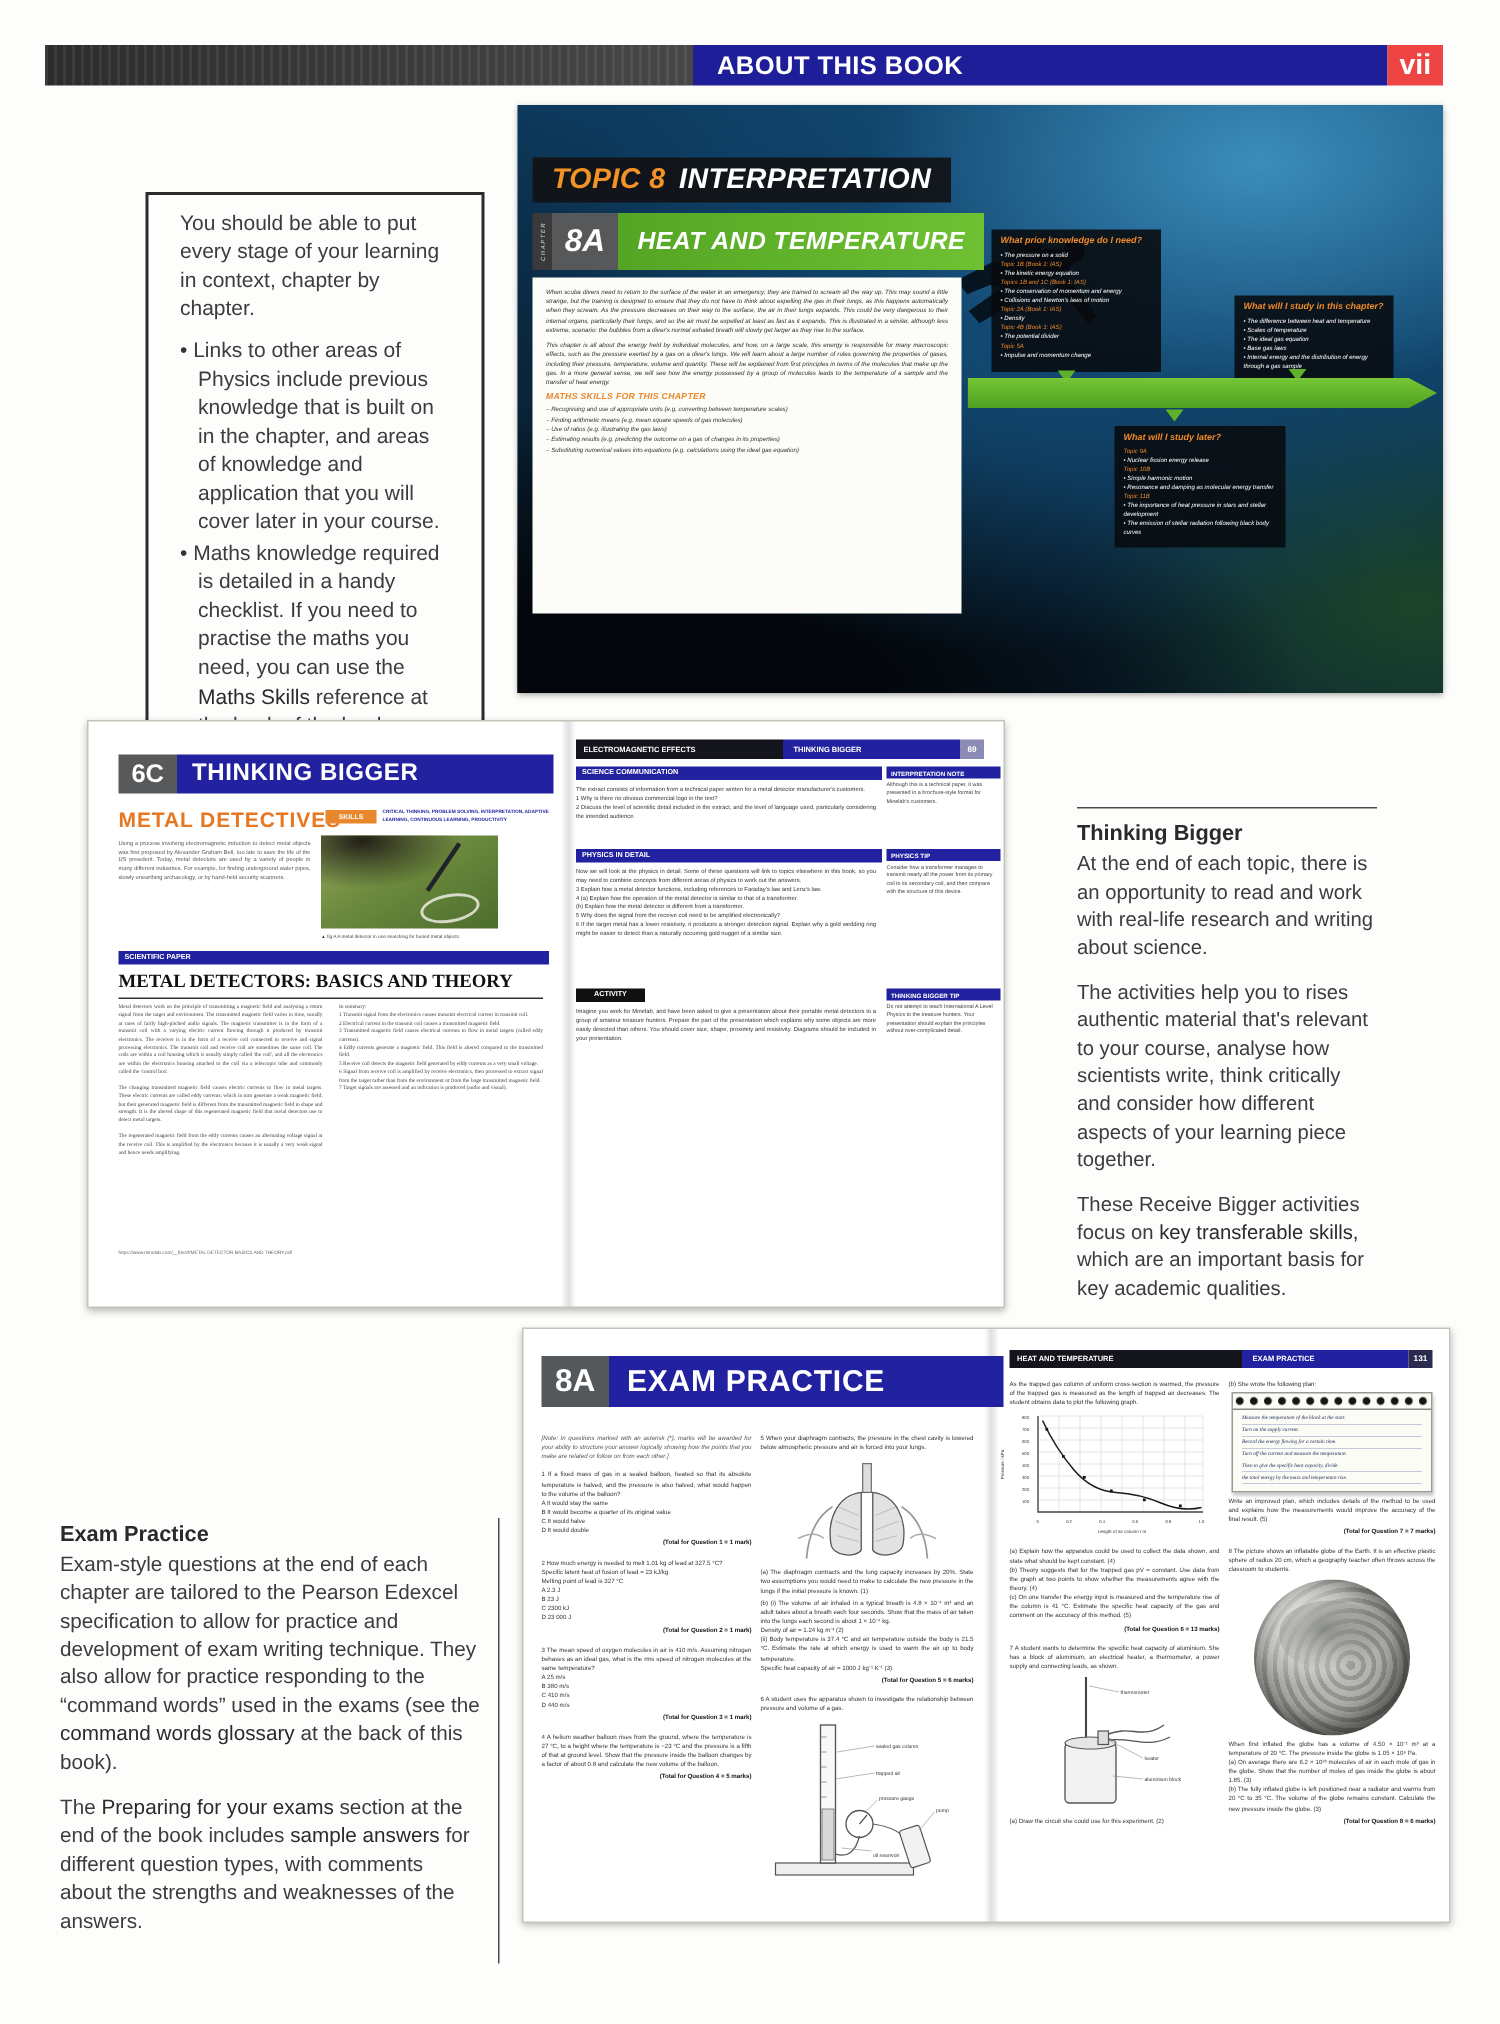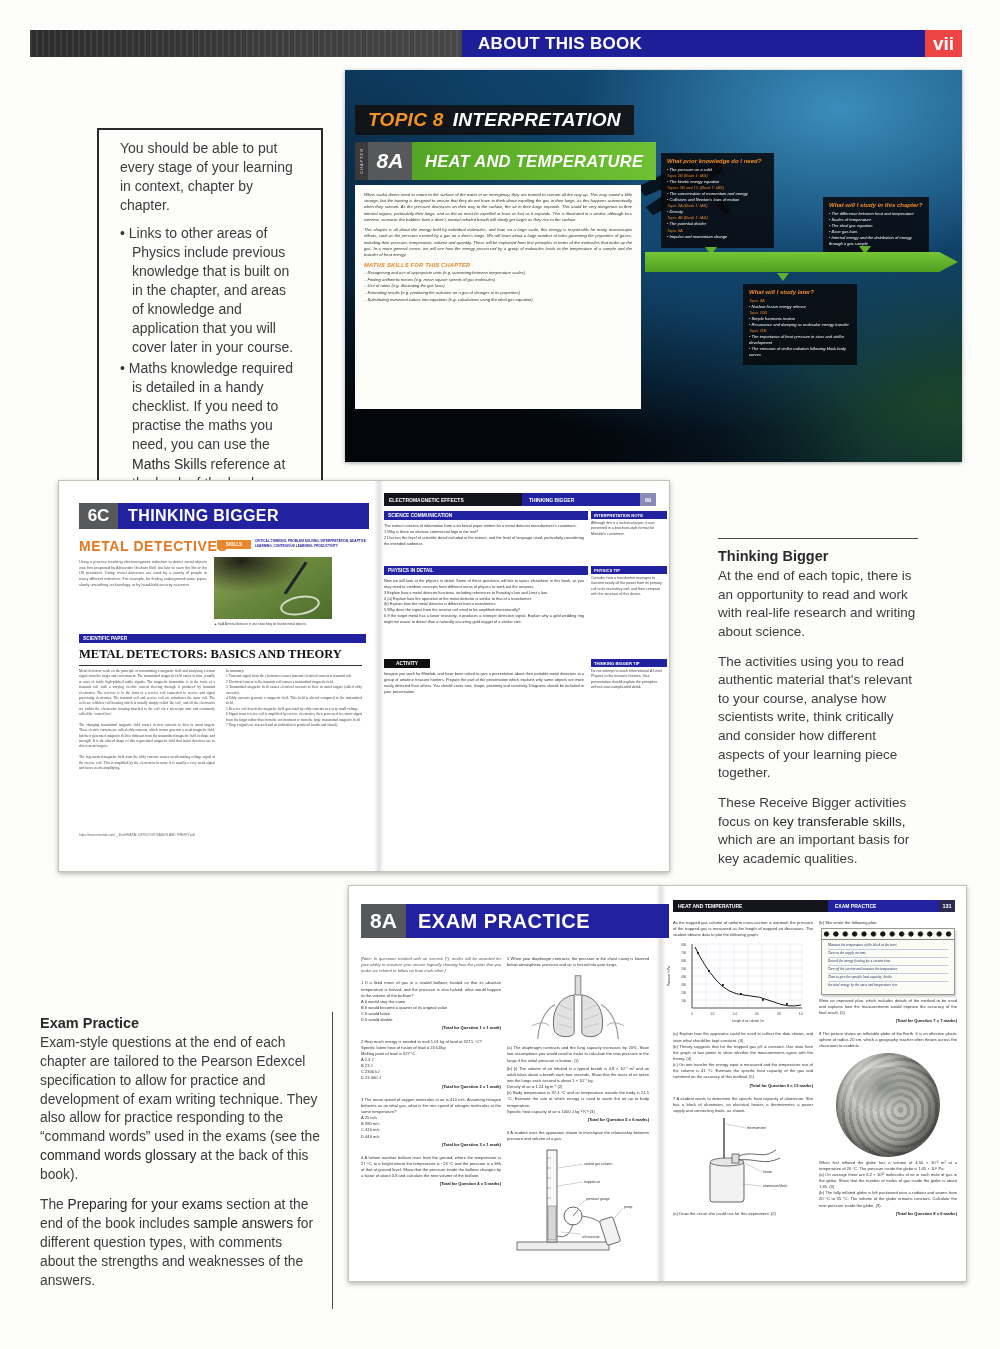--- a/index.html
+++ b/index.html
@@ -301,21 +301,21 @@
       <div class="abs bluebar sbbar" style="left:212px;top:85px;width:73px;">PHYSICS TIP</div>
       <div class="abs sbtxt" style="left:212px;top:95px;width:73px;">Consider how a transformer manages to transmit nearly all the power from its primary coil to its secondary coil, and then compare with the structure of this device.</div>
       <div class="abs bluebar sbbar" style="left:212px;top:178px;width:73px;">THINKING BIGGER TIP</div>
       <div class="abs sbtxt" style="left:212px;top:188px;width:73px;">Do not attempt to teach International A Level Physics to the treasure hunters. Your presentation should explain the principles without over-complicated detail.</div>
     </div>
   </div>
 
   <div id="annT" class="abs">
     <h3>Thinking Bigger</h3>
     <p>At the end of each topic, there is an opportunity to read and work with real-life research and writing about science.</p>
-    <p>The activities using you to read authentic material that's relevant to your course, analyse how scientists write, think critically and consider how different aspects of your learning piece together.</p>
+    <p>The activities help you to rises authentic material that's relevant to your course, analyse how scientists write, think critically and consider how different aspects of your learning piece together.</p>
     <p><span>These Receive Bigger activities focus on </span><span class="bld">key transferable skills,</span><span> which are an important basis for key academic qualities.</span></p>
   </div>
 
   <div id="exSpread" class="abs spread">
     <div class="gutter" style="left:307px;"></div>
     <div id="ex8a" class="abs">8A</div>
     <div id="exBanner" class="abs bluebar">EXAM PRACTICE</div>
 
     <div class="excol" style="left:12px;top:70px;width:140px;">
       <div class="qnote">[Note: In questions marked with an asterisk (*), marks will be awarded for your ability to structure your answer logically showing how the points that you make are related or follow on from each other.]</div>

